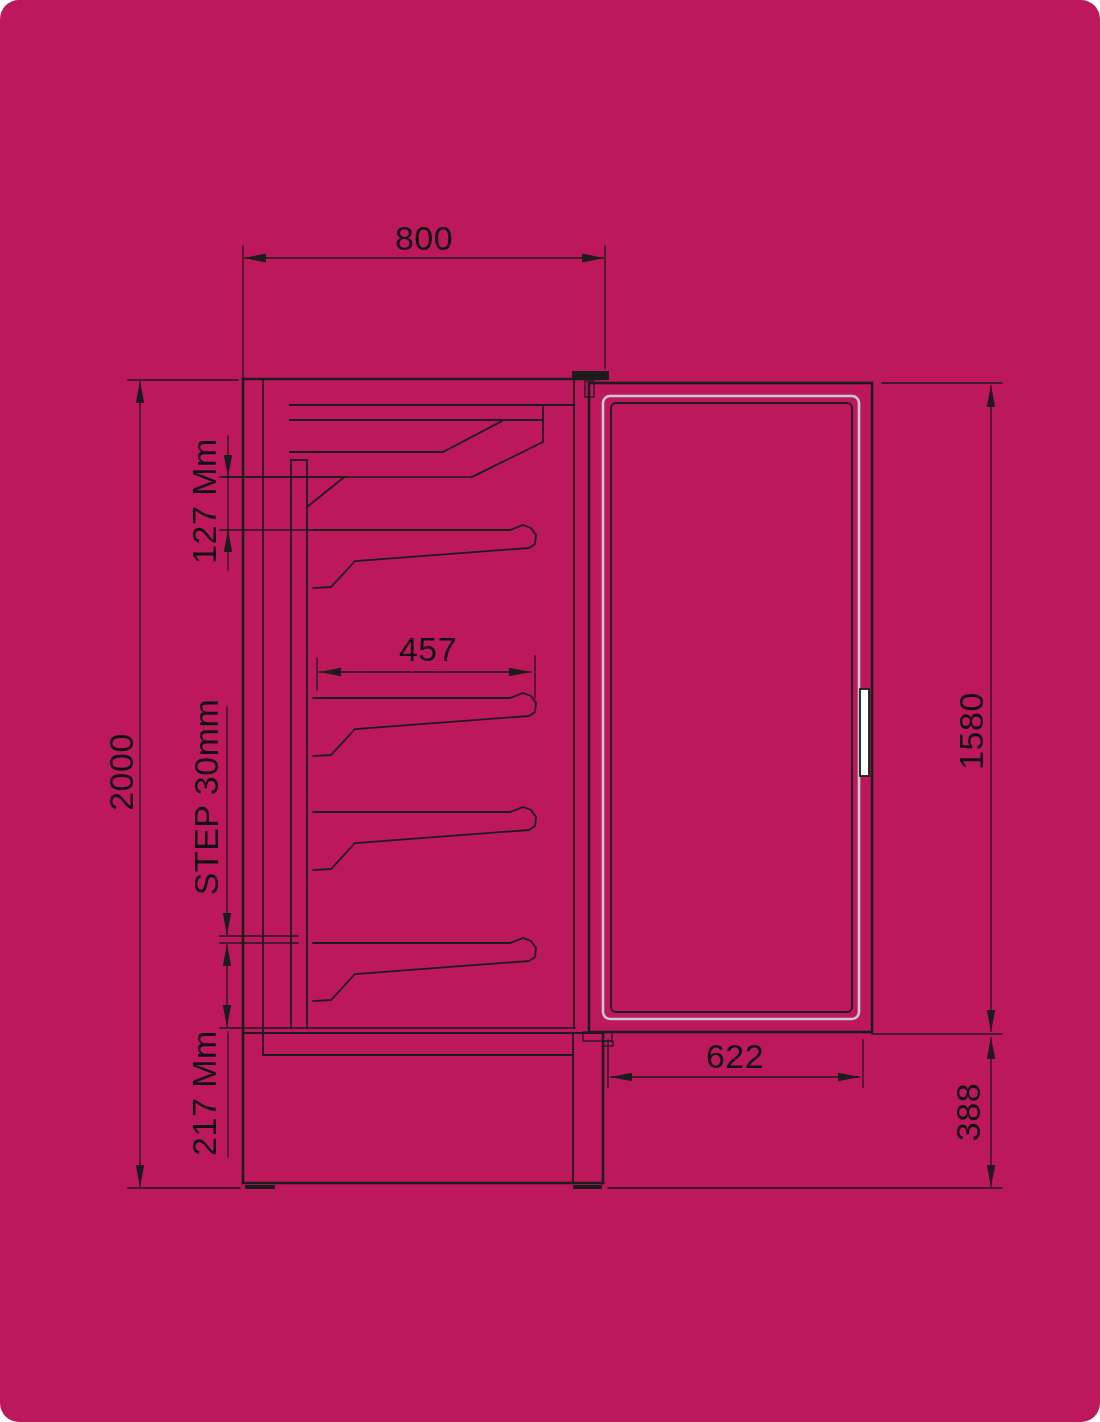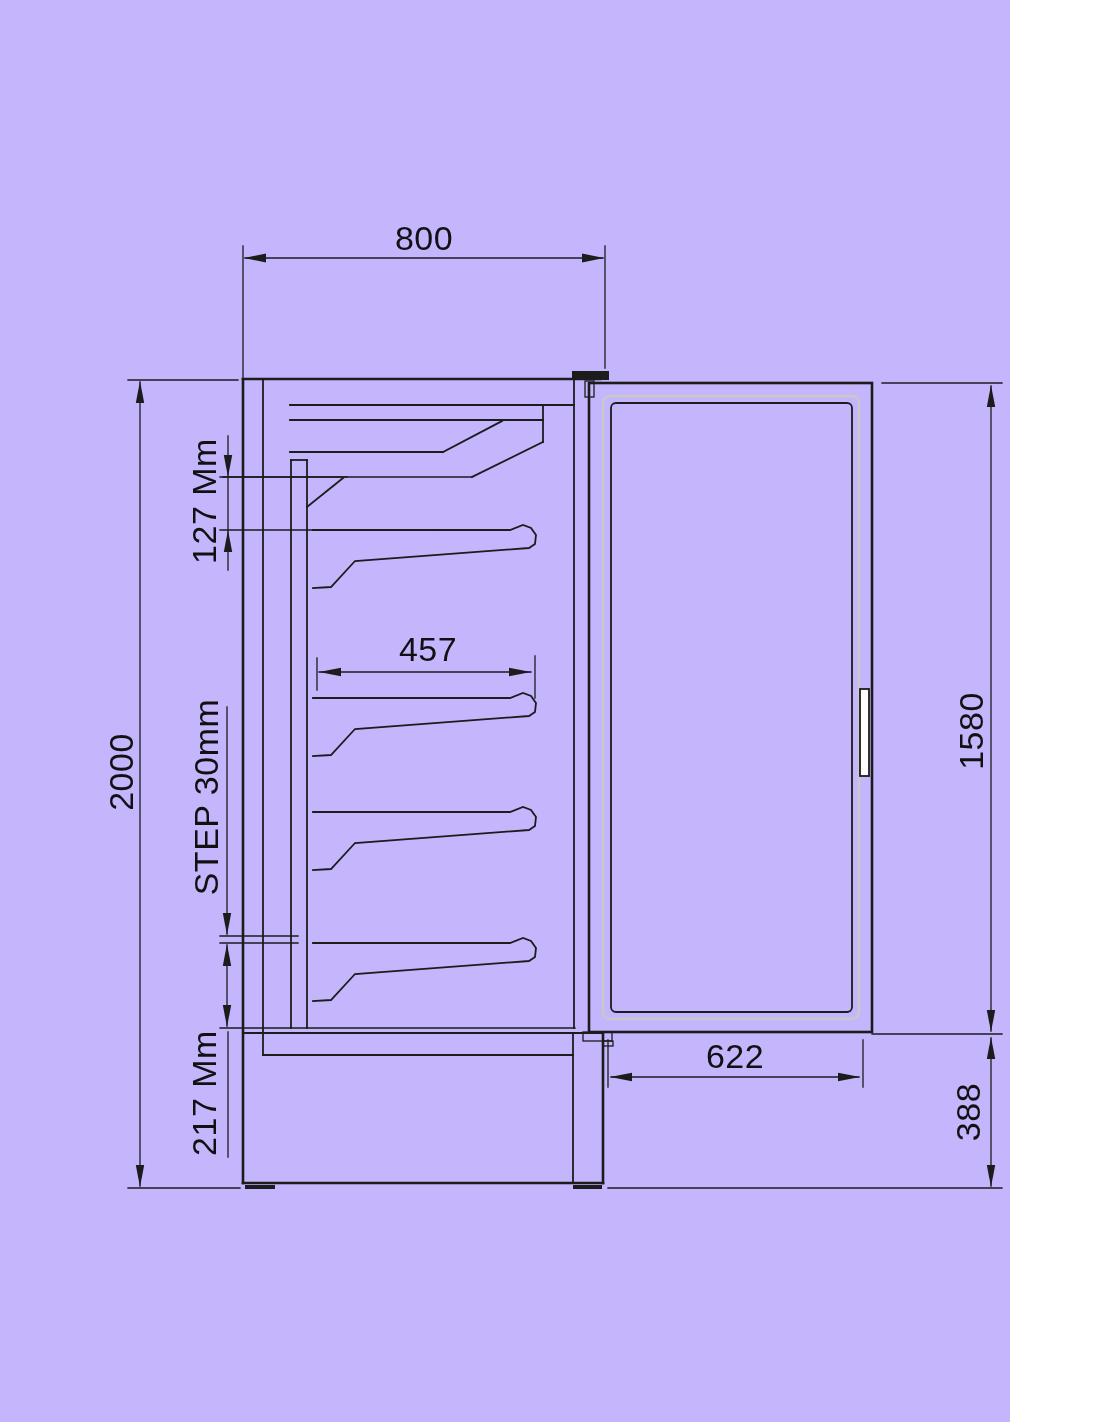--- a/index.html
+++ b/index.html
@@ -1,21 +1,21 @@
 <!DOCTYPE html>
 <html><head>
 <meta charset="utf-8">
 <style>
   html,body{margin:0;padding:0;}
   body{
     width:1100px;height:1422px;
     background:#ffffff;
     font-family:"Liberation Sans", sans-serif;
   }
-  .stage{position:relative;width:1010px;height:1422px;background:#c4b5fd;overflow:hidden;}
+  .stage{position:relative;width:1100px;height:1422px;background:#be185d;overflow:hidden;border-radius:19px;}
   svg{display:block;}
   text{
     font-family:"Liberation Sans", sans-serif;
     font-size:34px;
     letter-spacing:0.5px;
   }
   .w1{stroke-width:1.3px;}
   .w2{stroke-width:1.8px;}
   .w3{stroke-width:2.6px;}
   .w4{stroke-width:4px;}

